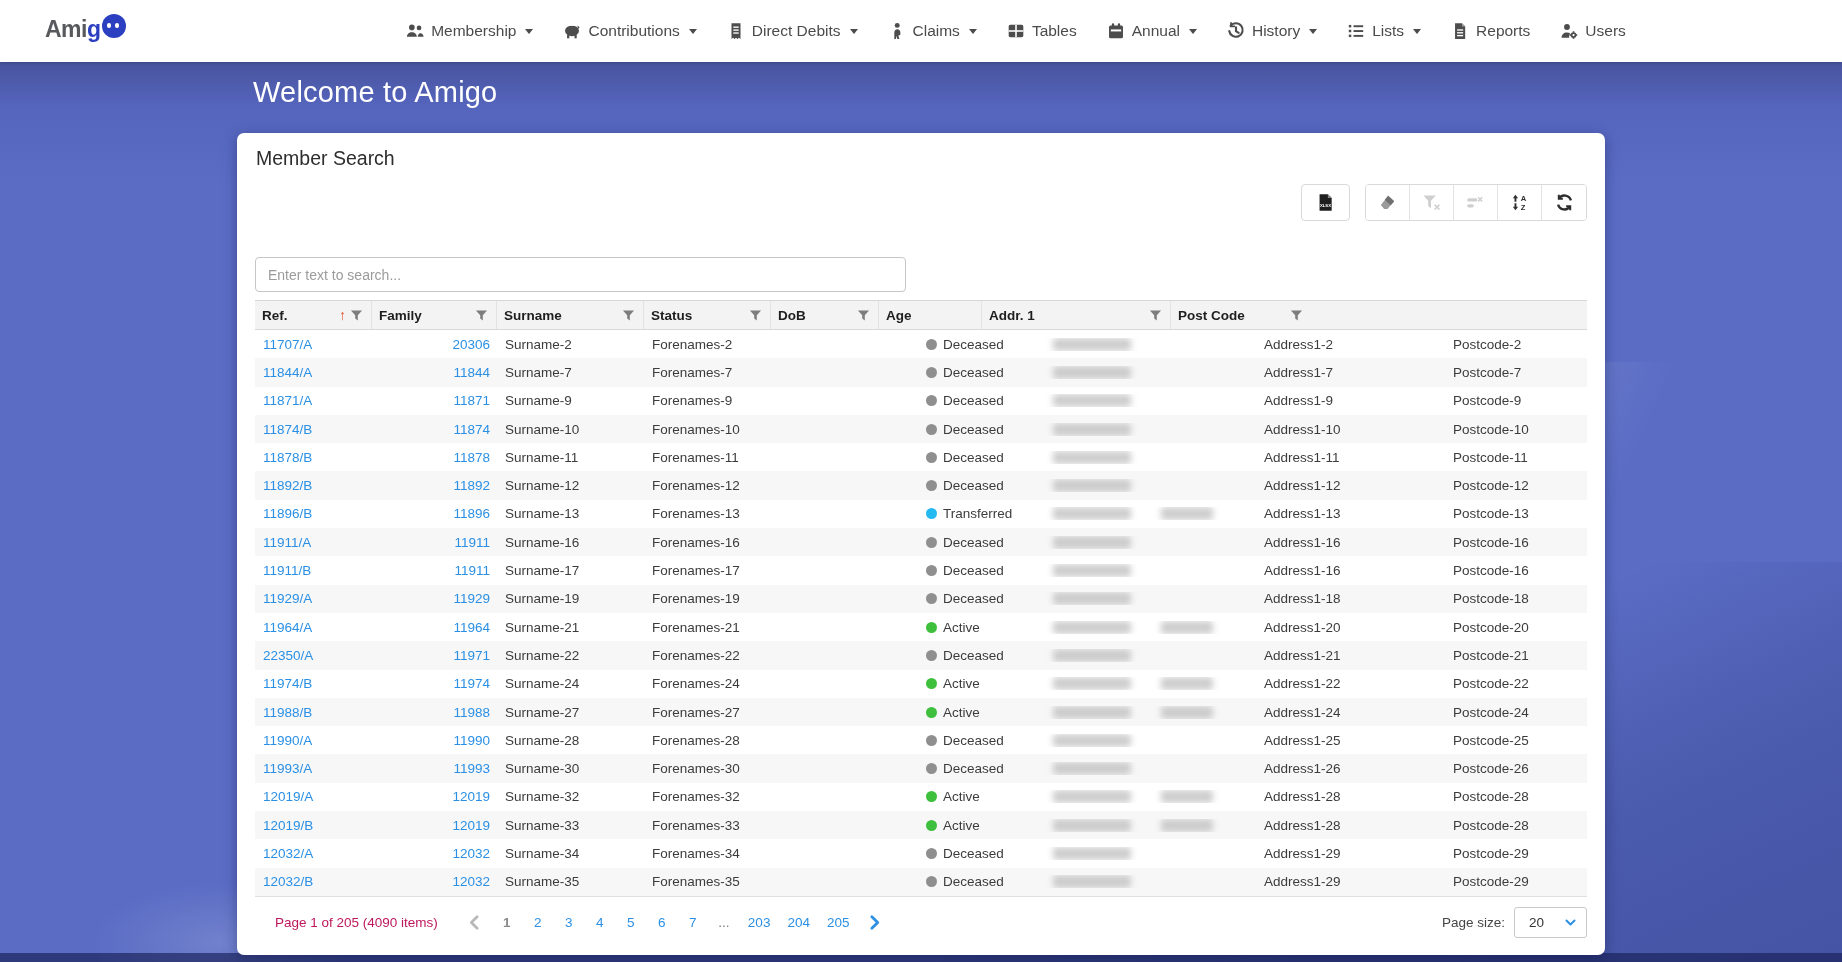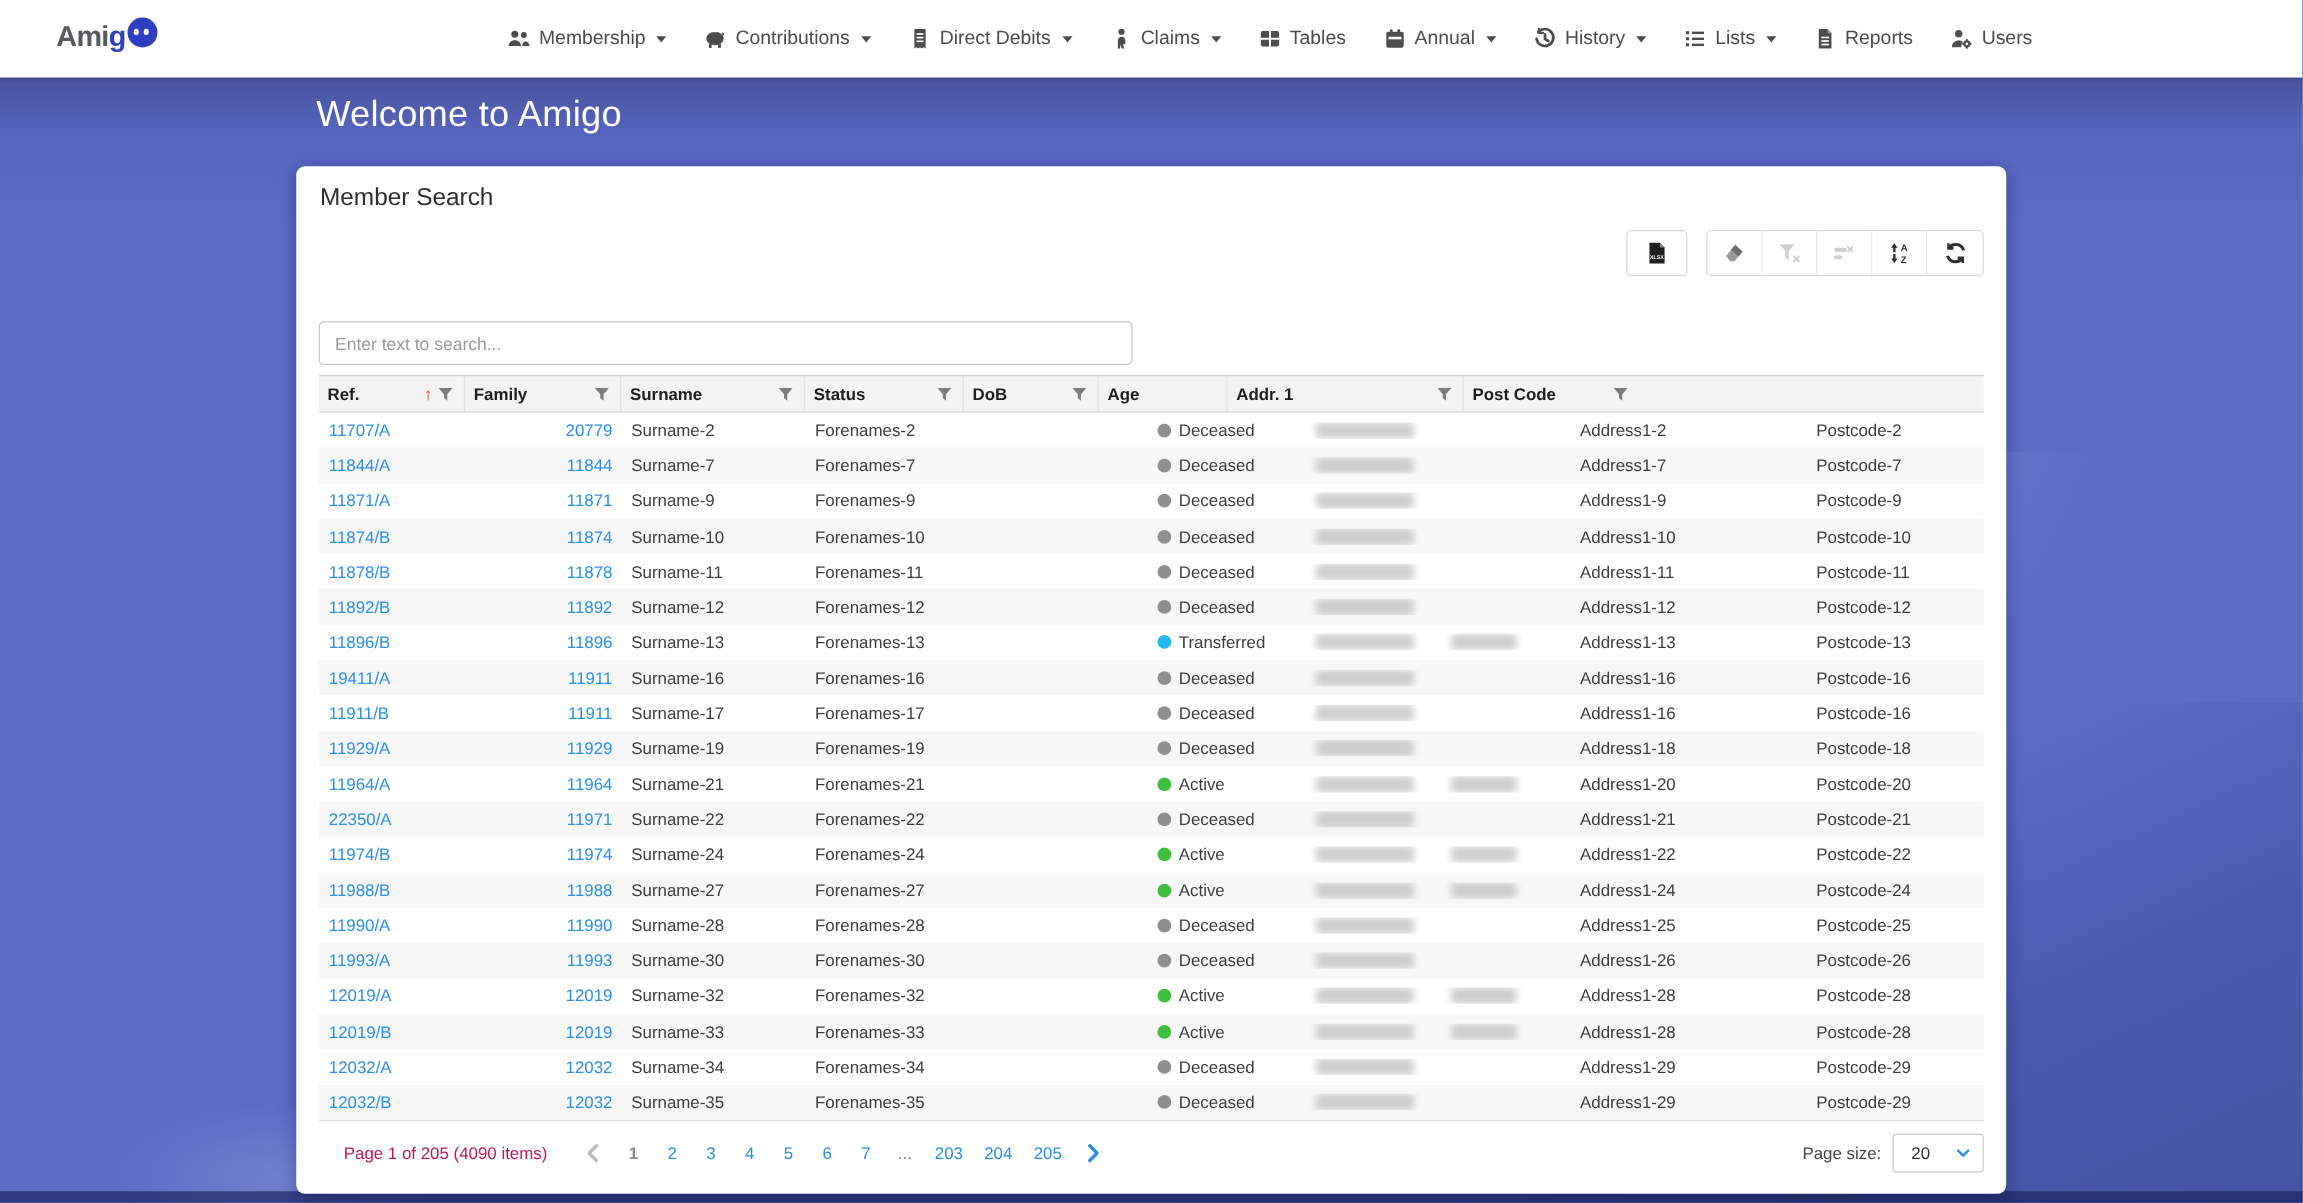--- a/index.html
+++ b/index.html
@@ -360,21 +360,21 @@
             </svg>
           </span>
         </div>
       </div>
     <div class="tbody grid-bottom" id="tbody">
         <div class="tr">
           <div class="td" style="width:117px">
             <a>11707/A</a>
           </div>
           <div class="td num" style="width:125px">
-            <a>20779</a>
+            <a>20306</a>
           </div>
           <div class="td" style="width:147px">
             <span>Surname-2</span>
           </div>
           <div class="td" style="width:274px">
             <span>Forenames-2</span>
           </div>
           <div class="td" style="width:127px">
             <span class="dot" style="background:#8f8f8f"></span>
             <span>Deceased</span>
@@ -555,21 +555,21 @@
           </div>
           <div class="td" style="width:189px">
             <span>Address1-13</span>
           </div>
           <div class="td" style="width:140px">
             <span>Postcode-13</span>
           </div>
         </div>
         <div class="tr">
           <div class="td" style="width:117px">
-            <a>19411/A</a>
+            <a>11911/A</a>
           </div>
           <div class="td num" style="width:125px">
             <a>11911</a>
           </div>
           <div class="td" style="width:147px">
             <span>Surname-16</span>
           </div>
           <div class="td" style="width:274px">
             <span>Forenames-16</span>
           </div>

